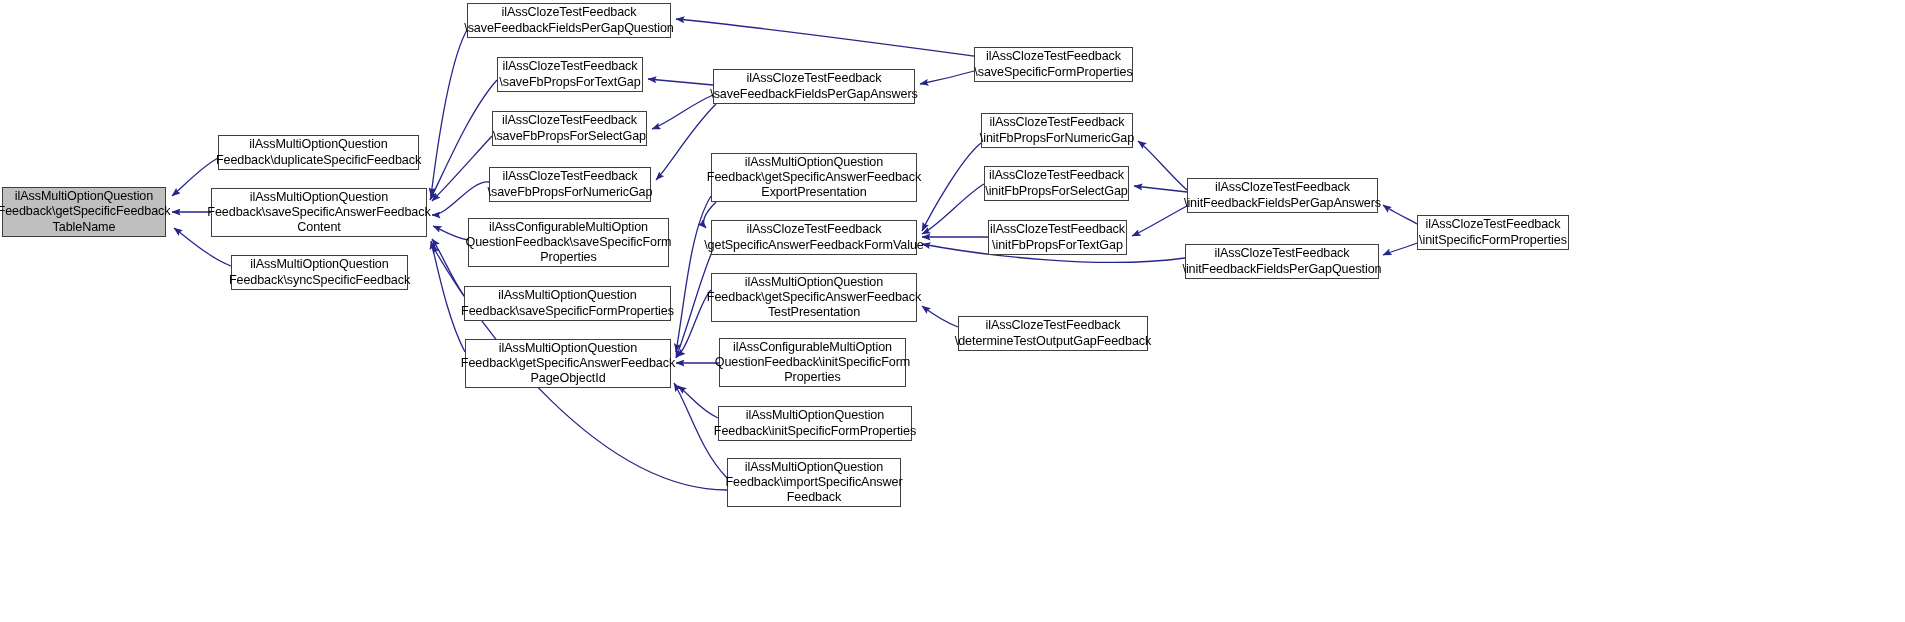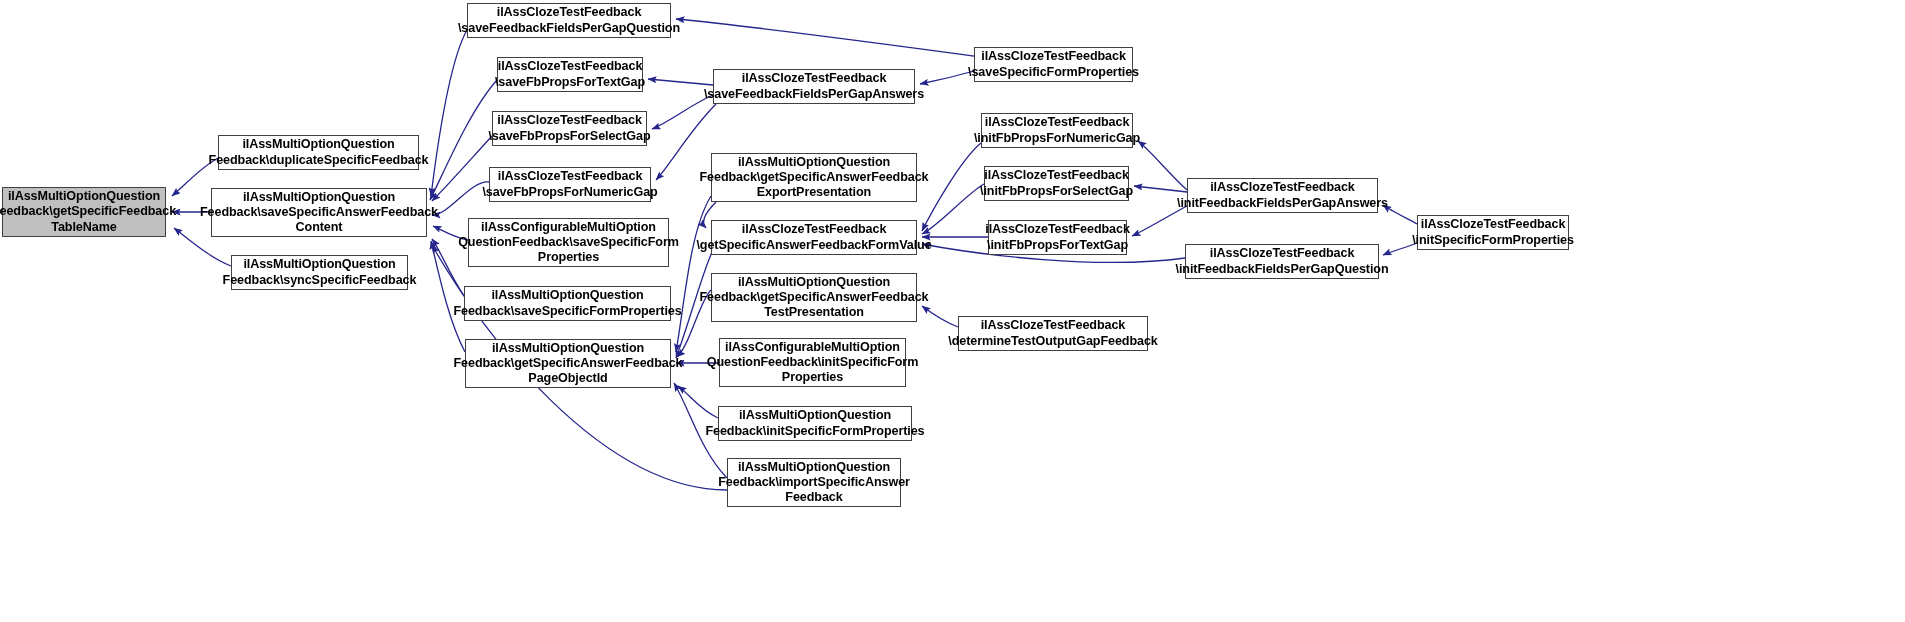--- a/index.html
+++ b/index.html
@@ -31,21 +31,20 @@
     display: flex;
     align-items: center;
     justify-content: center;
     text-align: center;
     color: #000000;
     font-size: 12.6px;
     line-height: 15.2px;
     letter-spacing: -0.1px;
     white-space: pre-line;
     z-index: 2;
-    font-weight: bold;
   }
   .node.thick {
     border: 1.4px solid #404040;
   }
   .node.current {
     background: #bfbfbf;
     border: 1.4px solid #404040;
   }
   .node span {
     display: block;

